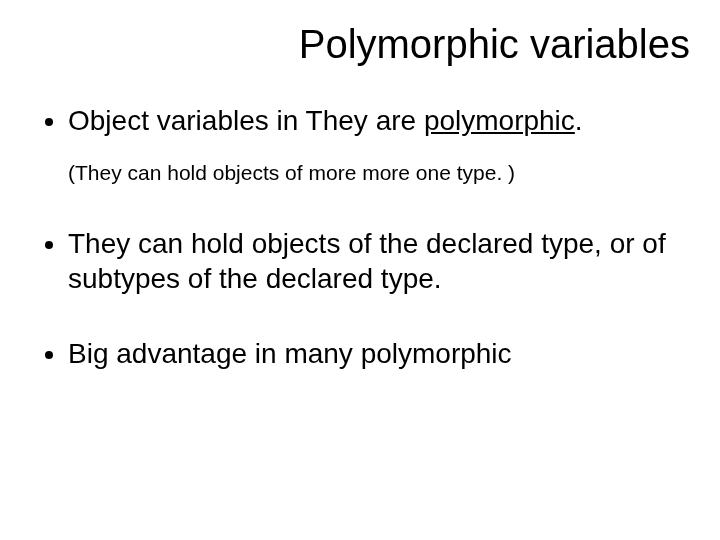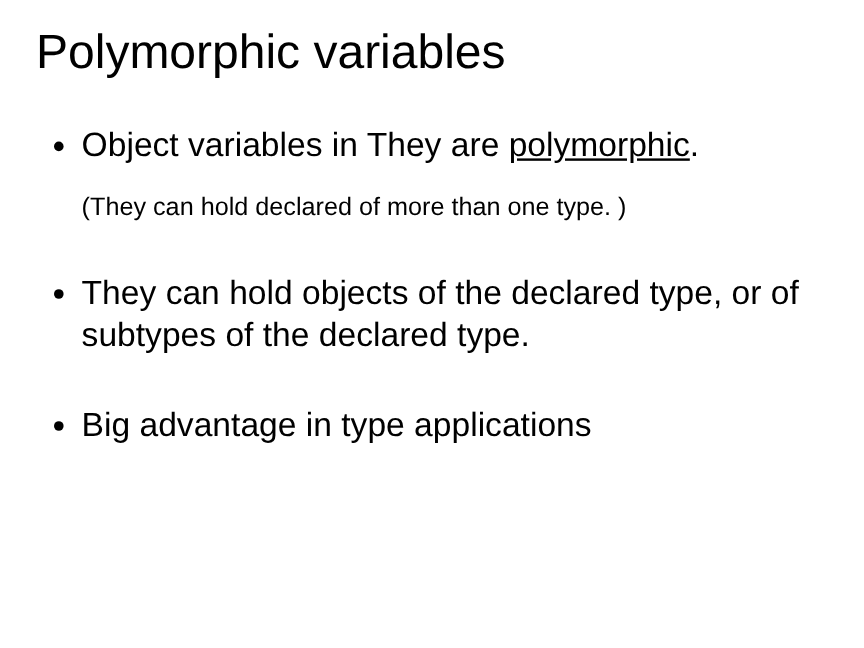--- a/index.html
+++ b/index.html
@@ -11,21 +11,21 @@
     font-family: Arial, Helvetica, sans-serif;
     color: #000000;
   }
   .slide {
     box-sizing: border-box;
     width: 720px;
     height: 540px;
     padding: 22px 30px 30px 30px;
   }
   .title {
-    text-align: left;
+    text-align: right;
     font-size: 40px;
     font-weight: normal;
     margin: 0 0 36px 0;
   }
   ul.main {
     list-style: disc;
     margin: 0;
     padding-left: 38px;
   }
   ul.main > li {
@@ -43,18 +43,18 @@
   }
 </style>
 </head>
 <body>
 
 <div class="slide">
   <h1 class="title">Polymorphic variables</h1>
   <ul class="main">
     <li>
       <span>Object variables in They are </span><span class="underline">polymorphic</span><span>.</span>
-      <div class="sub-note">(They can hold declared of more than one type. )</div>
+      <div class="sub-note">(They can hold objects of more more one type. )</div>
     </li>
     <li>They can hold objects of the declared type, or of subtypes of the declared type.</li>
-    <li>Big advantage in type applications</li>
+    <li>Big advantage in many polymorphic</li>
   </ul>
 </div>
 
 </body></html>

